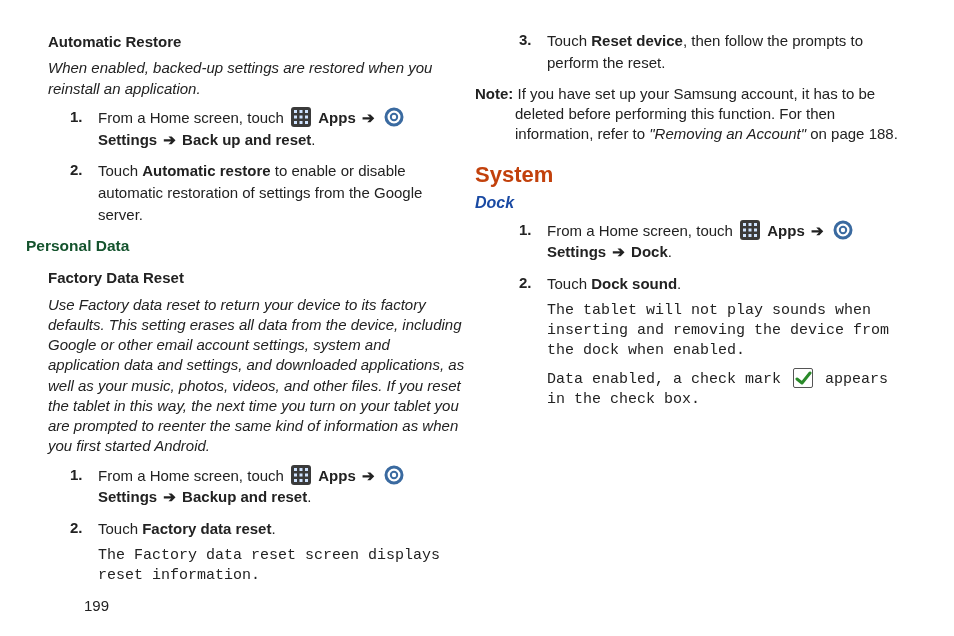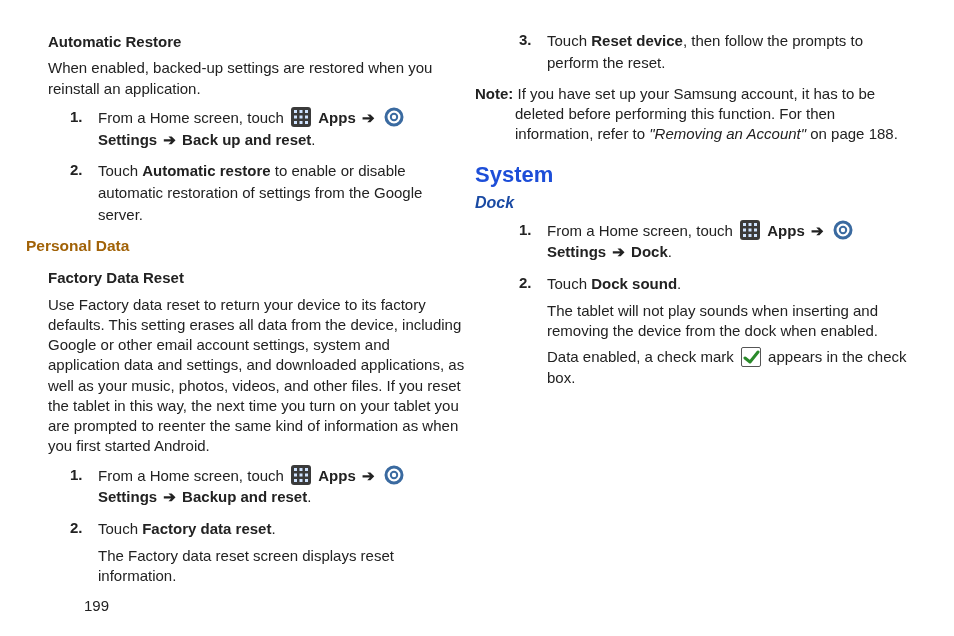--- a/index.html
+++ b/index.html
@@ -25,57 +25,57 @@
     line-height: 1.35;
   }
   .col-left { margin-right: 16px; }
   .col-right { margin-left: 16px; }
   .h-sub {
     font-weight: bold;
     font-size: 15px;
     margin: 2px 0 6px 0;
   }
   .h-section {
-    color: #a16207;
+    color: #14532d;
     font-weight: bold;
     font-size: 15.5px;
     margin: 10px 0 12px -22px;
   }
   .h-major {
-    color: #1d4ed8;
+    color: #c2410c;
     font-weight: bold;
     font-size: 22px;
     margin: 16px 0 2px -22px;
   }
   .h-minor {
     color: #1a4aa3;
     font-weight: bold;
     font-style: italic;
     font-size: 16px;
     margin: 2px 0 6px -22px;
   }
-  .para { margin: 0 0 8px 0; }
+  .para { margin: 0 0 8px 0; font-style: italic; }
   ol.num {
     list-style: none;
     padding: 0;
     margin: 0;
   }
   ol.num > li {
     position: relative;
     padding-left: 50px;
     margin-bottom: 10px;
   }
   ol.num > li .num-lbl {
     position: absolute;
     left: 22px;
     top: 0;
     font-weight: bold;
   }
   .li-text { line-height: 1.45; }
-  .li-after { margin: 6px 0 0 0; }
+  .li-after { margin: 6px 0 0 0; font-family: Liberation Mono, monospace; }
   .icon {
     display: inline-block;
     width: 20px;
     height: 20px;
     vertical-align: -4px;
     margin: 0 3px;
   }
   .icon-apps {
     background: #3a3a3a;
     border-radius: 3px;

